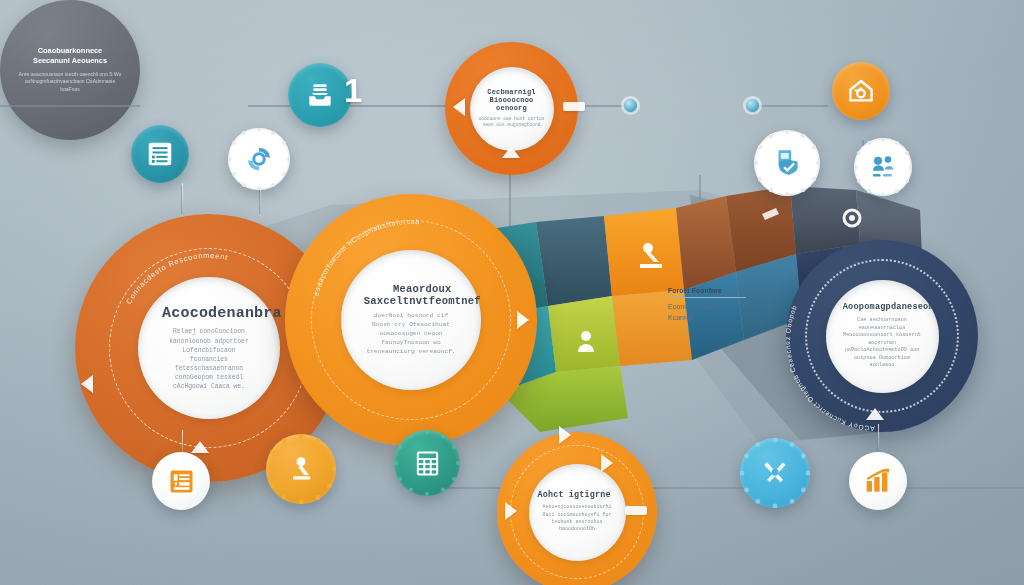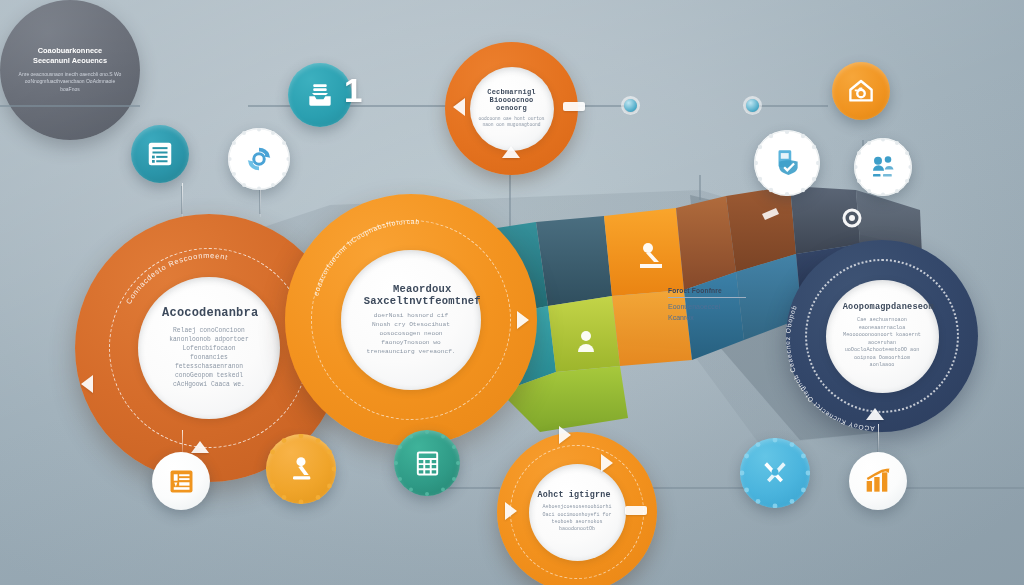--- a/index.html
+++ b/index.html
@@ -51,21 +51,21 @@
   .curvetext text{
     fill:rgba(255,255,255,.9);font-family:"Liberation Sans",sans-serif;
     letter-spacing:.8px;
   }
 
   
   #ring-a{left:75px;top:214px;width:268px;height:268px;
     background:radial-gradient(circle at 34% 24%, #e07b37 0%, #d56c2a 48%, #c45f21 100%);
     box-shadow:0 10px 26px rgba(60,40,25,.30);}
   #ring-a .inner{width:142px;height:142px;}
-  #ring-a .inner h3{font-size:12px;}
+  #ring-a .inner h3{font-size:15px;}
   #ring-a .inner p{font-size:6.3px;}
 
   
   #ring-b{left:285px;top:194px;width:252px;height:252px;
     background:radial-gradient(circle at 36% 24%, #f9a233 0%, #f3931f 50%, #e88616 100%);
     box-shadow:0 10px 26px rgba(60,40,25,.28);}
   #ring-b .inner{width:140px;height:140px;}
   #ring-b .inner h3{font-size:10.5px;}
   #ring-b .inner p{font-size:6.2px;}
 

